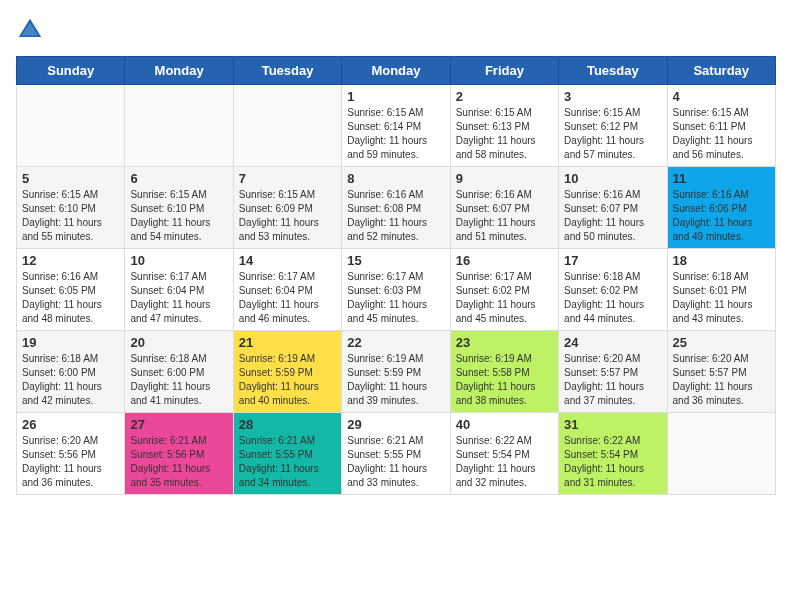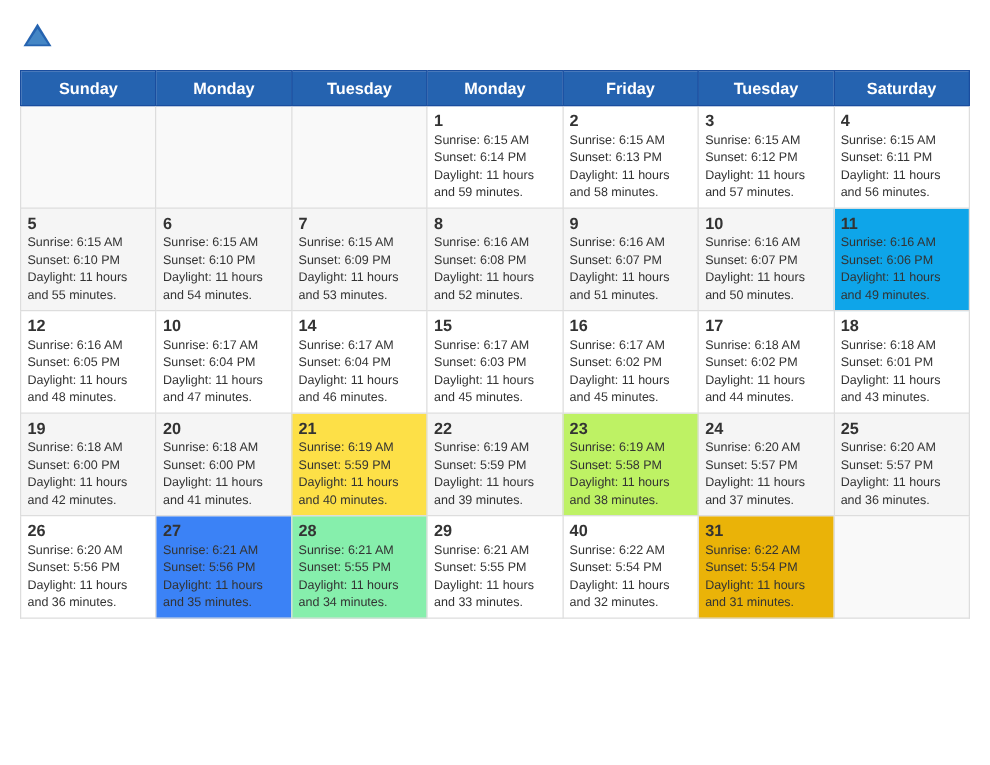--- a/index.html
+++ b/index.html
@@ -318,49 +318,49 @@
         </td>
       </tr>
       <tr>
         <td style="background: rgb(255, 255, 255);">
           <span class="day-num">26</span>
           <div class="day-info" style="white-space: pre-line;">Sunrise: 6:20 AM
 Sunset: 5:56 PM
 Daylight: 11 hours
 and 36 minutes.</div>
         </td>
-        <td style="background: #3b82f6;">
+        <td style="background: #ec4899;">
           <span class="day-num">27</span>
           <div class="day-info" style="white-space: pre-line;">Sunrise: 6:21 AM
 Sunset: 5:56 PM
 Daylight: 11 hours
 and 35 minutes.</div>
         </td>
-        <td style="background: #86efac;">
+        <td style="background: #14b8a6;">
           <span class="day-num">28</span>
           <div class="day-info" style="white-space: pre-line;">Sunrise: 6:21 AM
 Sunset: 5:55 PM
 Daylight: 11 hours
 and 34 minutes.</div>
         </td>
         <td style="background: rgb(255, 255, 255);">
           <span class="day-num">29</span>
           <div class="day-info" style="white-space: pre-line;">Sunrise: 6:21 AM
 Sunset: 5:55 PM
 Daylight: 11 hours
 and 33 minutes.</div>
         </td>
         <td style="background: rgb(255, 255, 255);">
           <span class="day-num">40</span>
           <div class="day-info" style="white-space: pre-line;">Sunrise: 6:22 AM
 Sunset: 5:54 PM
 Daylight: 11 hours
 and 32 minutes.</div>
         </td>
-        <td style="background: #eab308; margin-top: 26px;">
+        <td style="background: #bef264; margin-top: 26px;">
           <span class="day-num">31</span>
           <div class="day-info" style="white-space: pre-line;">Sunrise: 6:22 AM
 Sunset: 5:54 PM
 Daylight: 11 hours
 and 31 minutes.</div>
         </td>
         <td class="empty-cell" style="background: rgb(249, 249, 249);"></td>
       </tr>
     </tbody>
 </table>

